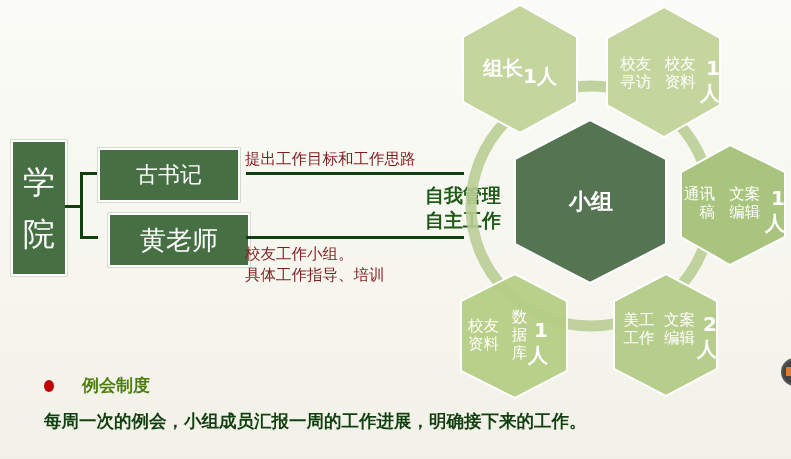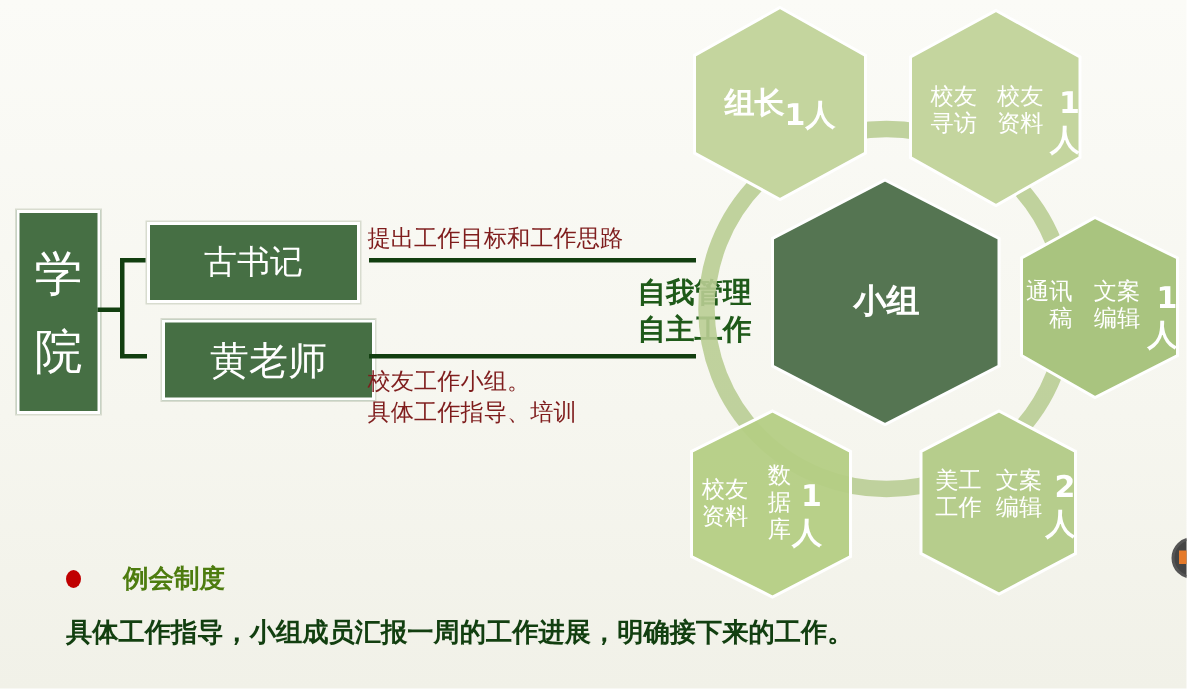--- a/index.html
+++ b/index.html
@@ -118,15 +118,15 @@
 <div class="hex-text" style="left:461px; top:300px; width:87px; height:70px;">
   <div class="lbl">校友资料</div>
   <div class="lbl">数据库</div>
   <div class="cnt">1人</div>
 </div>
 
 <div class="bullet-row">
   <span class="dot"></span>
   <span class="sec-title">例会制度</span>
 </div>
-<div class="sec-body">具体工作指导，小组成员汇报一周的工作进展，明确接下来的工作。</div>
+<div class="sec-body">每周一次的例会，小组成员汇报一周的工作进展，明确接下来的工作。</div>
 
 <div class="edge-widget"></div>
 
 </body></html>

